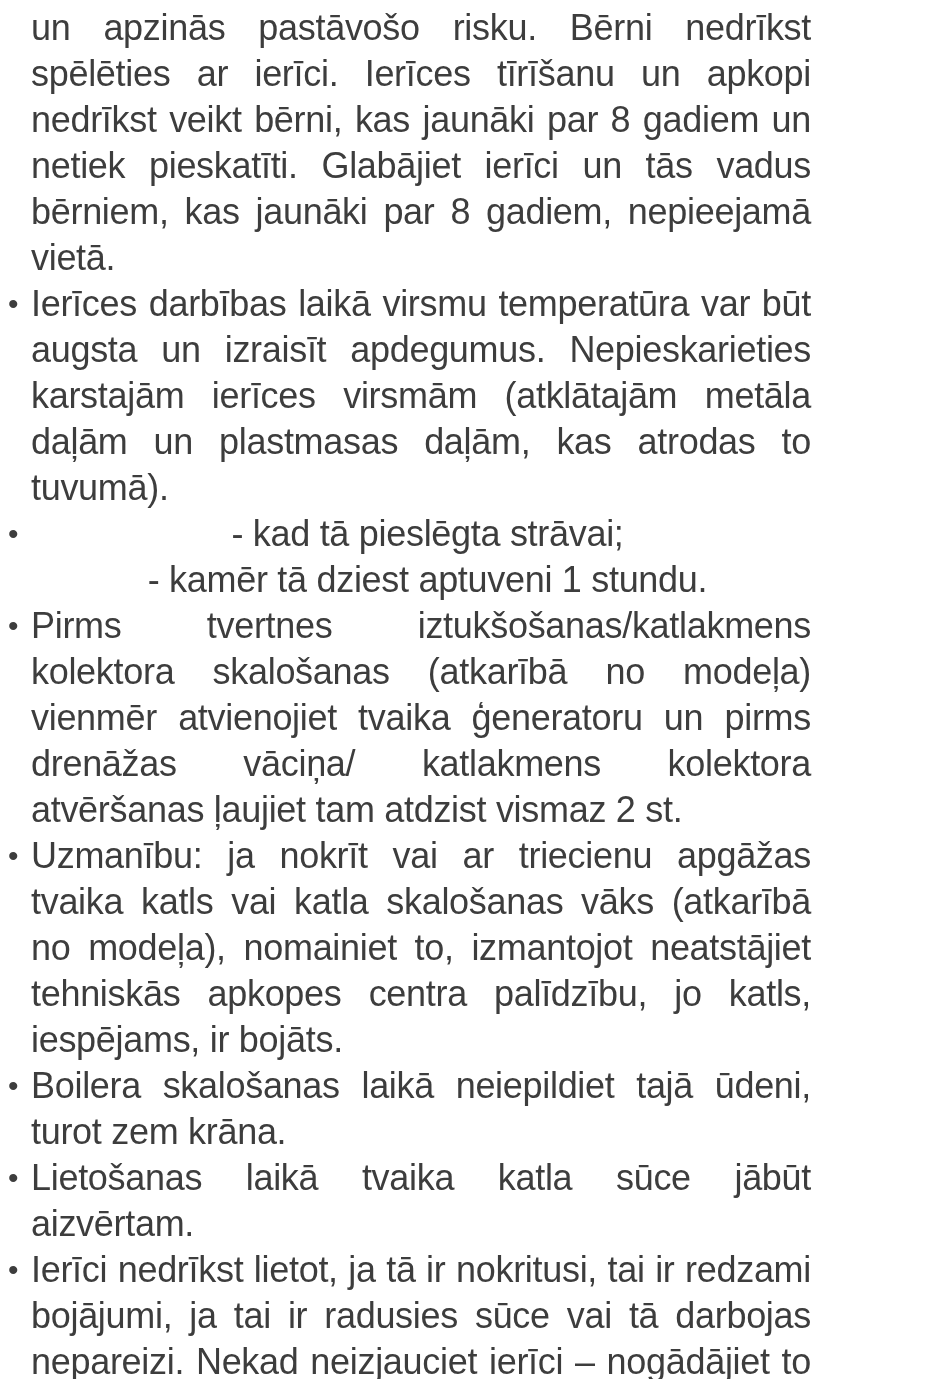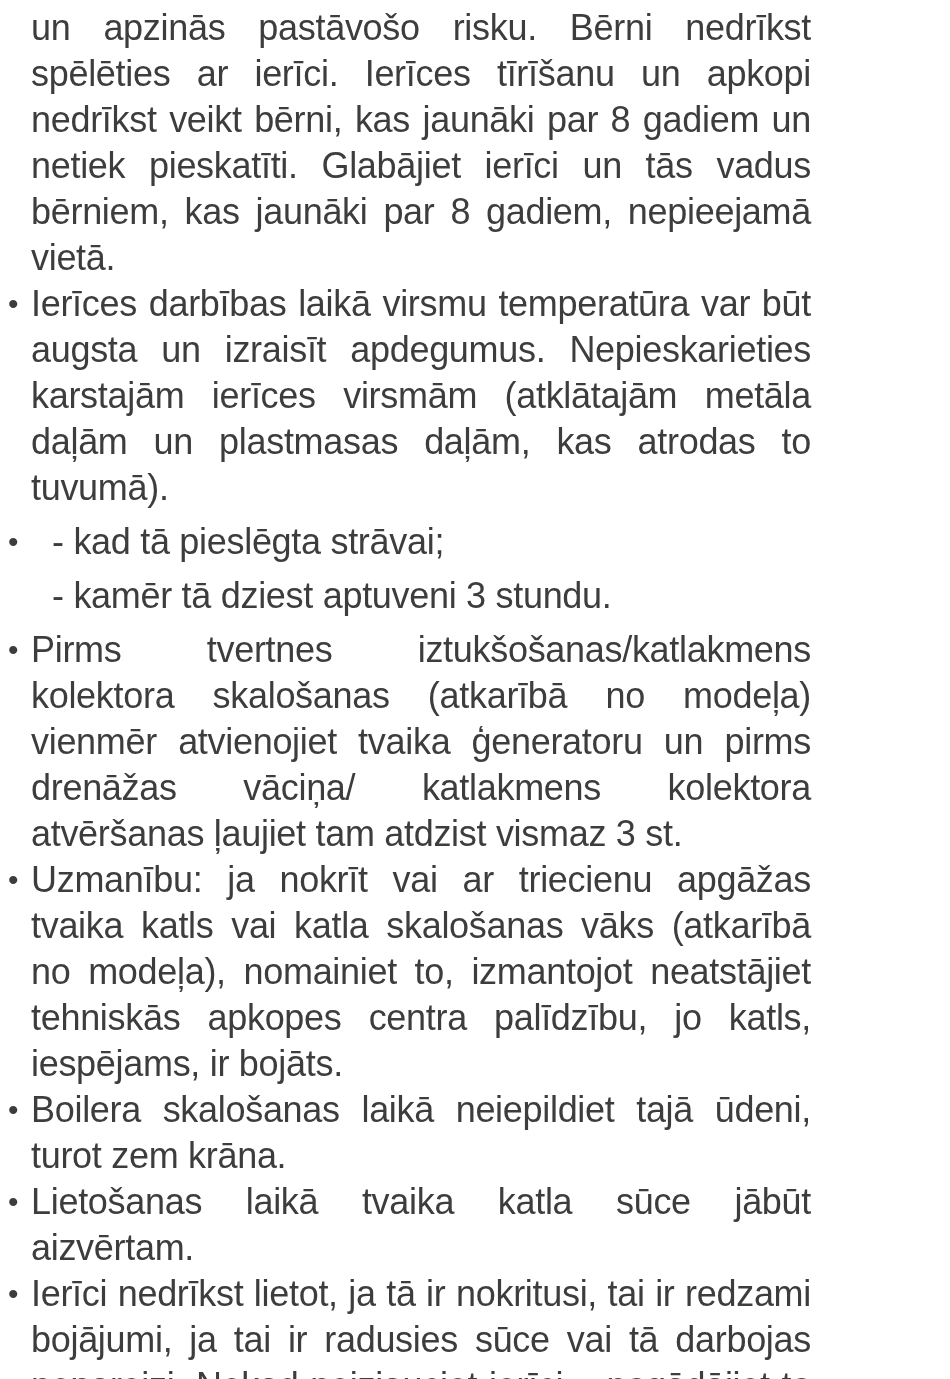--- a/index.html
+++ b/index.html
@@ -35,46 +35,46 @@
   }
   .bullet-marker {
     position: absolute;
     left: -23px;
     top: 0;
     font-size: 30px;
     line-height: 46px;
     color: #3d3d3d;
   }
   .sub-item {
-    margin: 8px;
+    margin: 0;
     padding-left: 13px;
-    text-align: left;
+    text-align: center;
   }
 </style>
 </head>
 <body>
 
 <div class="page">
 
   <p class="para">un apzinās pastāvošo risku.  Bērni nedrīkst spēlēties ar ierīci. Ierīces tīrīšanu un apkopi nedrīkst veikt bērni, kas jaunāki par 8 gadiem un netiek pieskatīti. Glabājiet ierīci un tās vadus bērniem, kas jaunāki par 8 gadiem, nepieejamā vietā.</p>
 
   <div class="bullet-item">
     <span class="bullet-marker">•</span>
     <p class="para">Ierīces darbības laikā virsmu temperatūra var būt augsta un izraisīt apdegumus. Nepieskarieties karstajām ierīces virsmām (atklātajām metāla daļām un plastmasas daļām, kas atrodas to tuvumā).</p>
   </div>
 
   <div class="bullet-item">
     <span class="bullet-marker">•</span>
     <p class="sub-item">- kad tā pieslēgta strāvai;</p>
-    <p class="sub-item">- kamēr tā dziest aptuveni 3 stundu.</p>
+    <p class="sub-item">- kamēr tā dziest aptuveni 1 stundu.</p>
   </div>
 
   <div class="bullet-item">
     <span class="bullet-marker">•</span>
-    <p class="para">Pirms tvertnes iztukšošanas/katlakmens kolektora skalošanas (atkarībā no modeļa) vienmēr atvienojiet tvaika ģeneratoru un pirms drenāžas vāciņa/ katlakmens kolektora atvēršanas ļaujiet tam atdzist vismaz 3 st.</p>
+    <p class="para">Pirms tvertnes iztukšošanas/katlakmens kolektora skalošanas (atkarībā no modeļa) vienmēr atvienojiet tvaika ģeneratoru un pirms drenāžas vāciņa/ katlakmens kolektora atvēršanas ļaujiet tam atdzist vismaz 2 st.</p>
   </div>
 
   <div class="bullet-item">
     <span class="bullet-marker">•</span>
     <p class="para">Uzmanību: ja nokrīt vai ar triecienu apgāžas tvaika katls vai katla skalošanas vāks (atkarībā no modeļa), nomainiet to, izmantojot neatstājiet tehniskās apkopes centra palīdzību, jo katls, iespējams, ir bojāts.</p>
   </div>
 
   <div class="bullet-item">
     <span class="bullet-marker">•</span>
     <p class="para">Boilera skalošanas laikā neiepildiet tajā ūdeni, turot zem krāna.</p>

